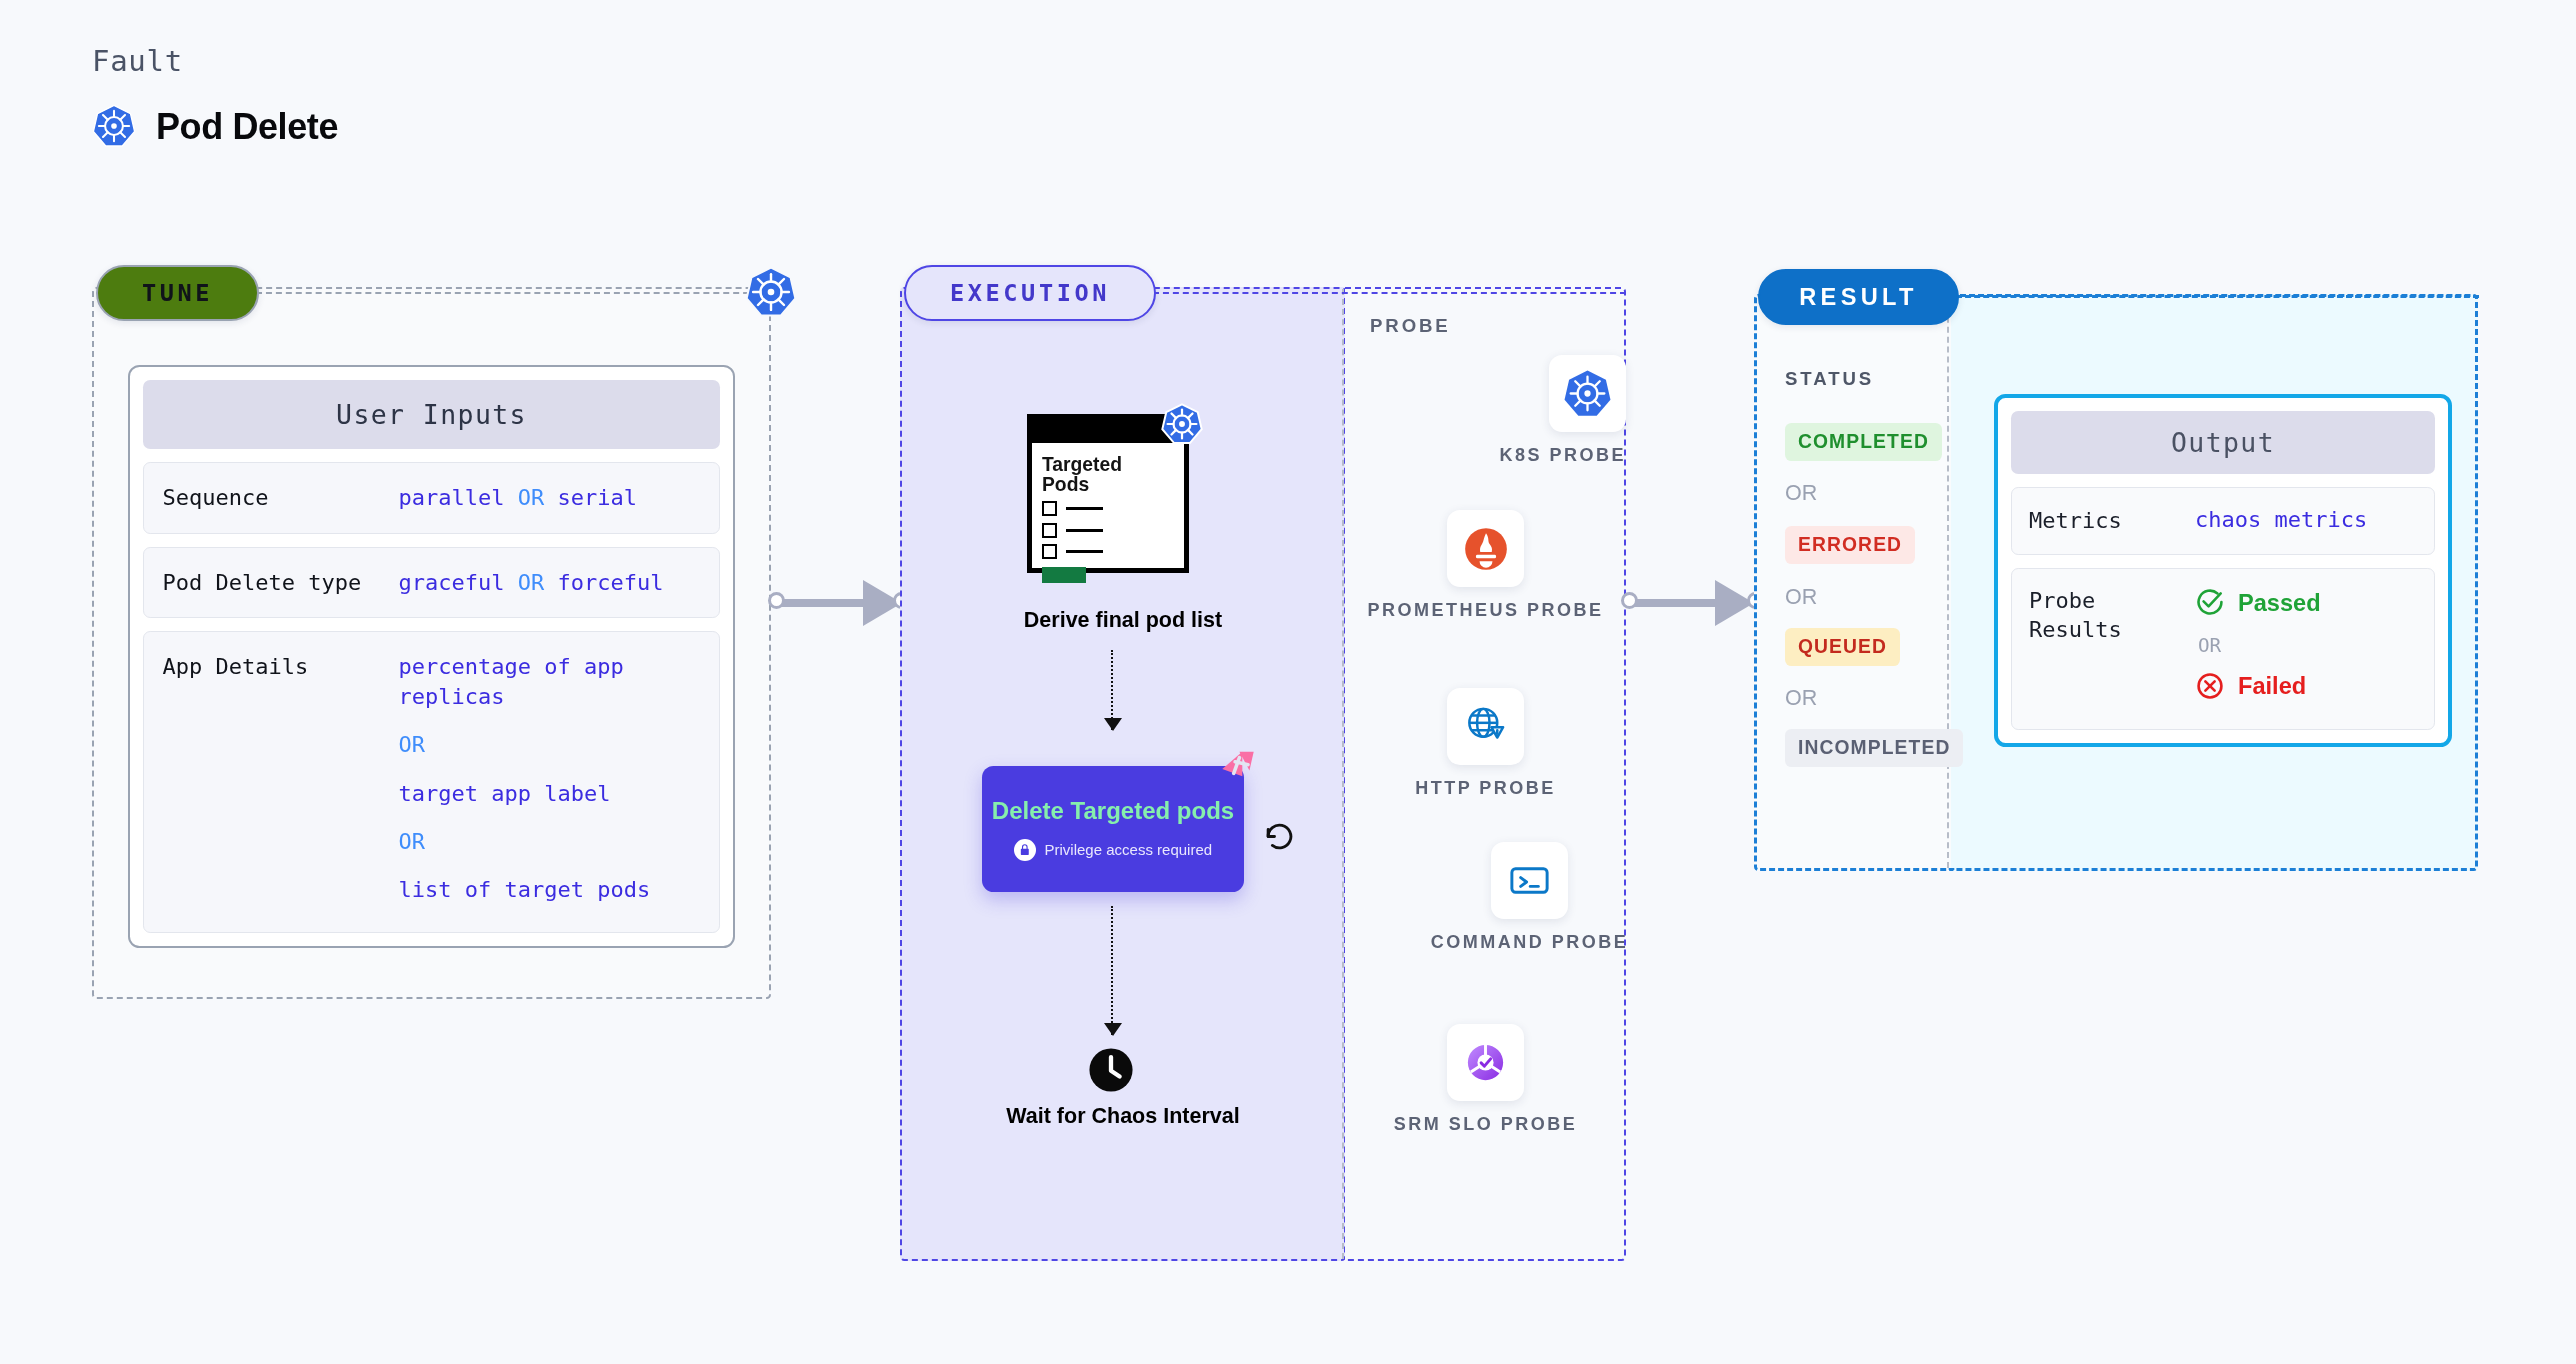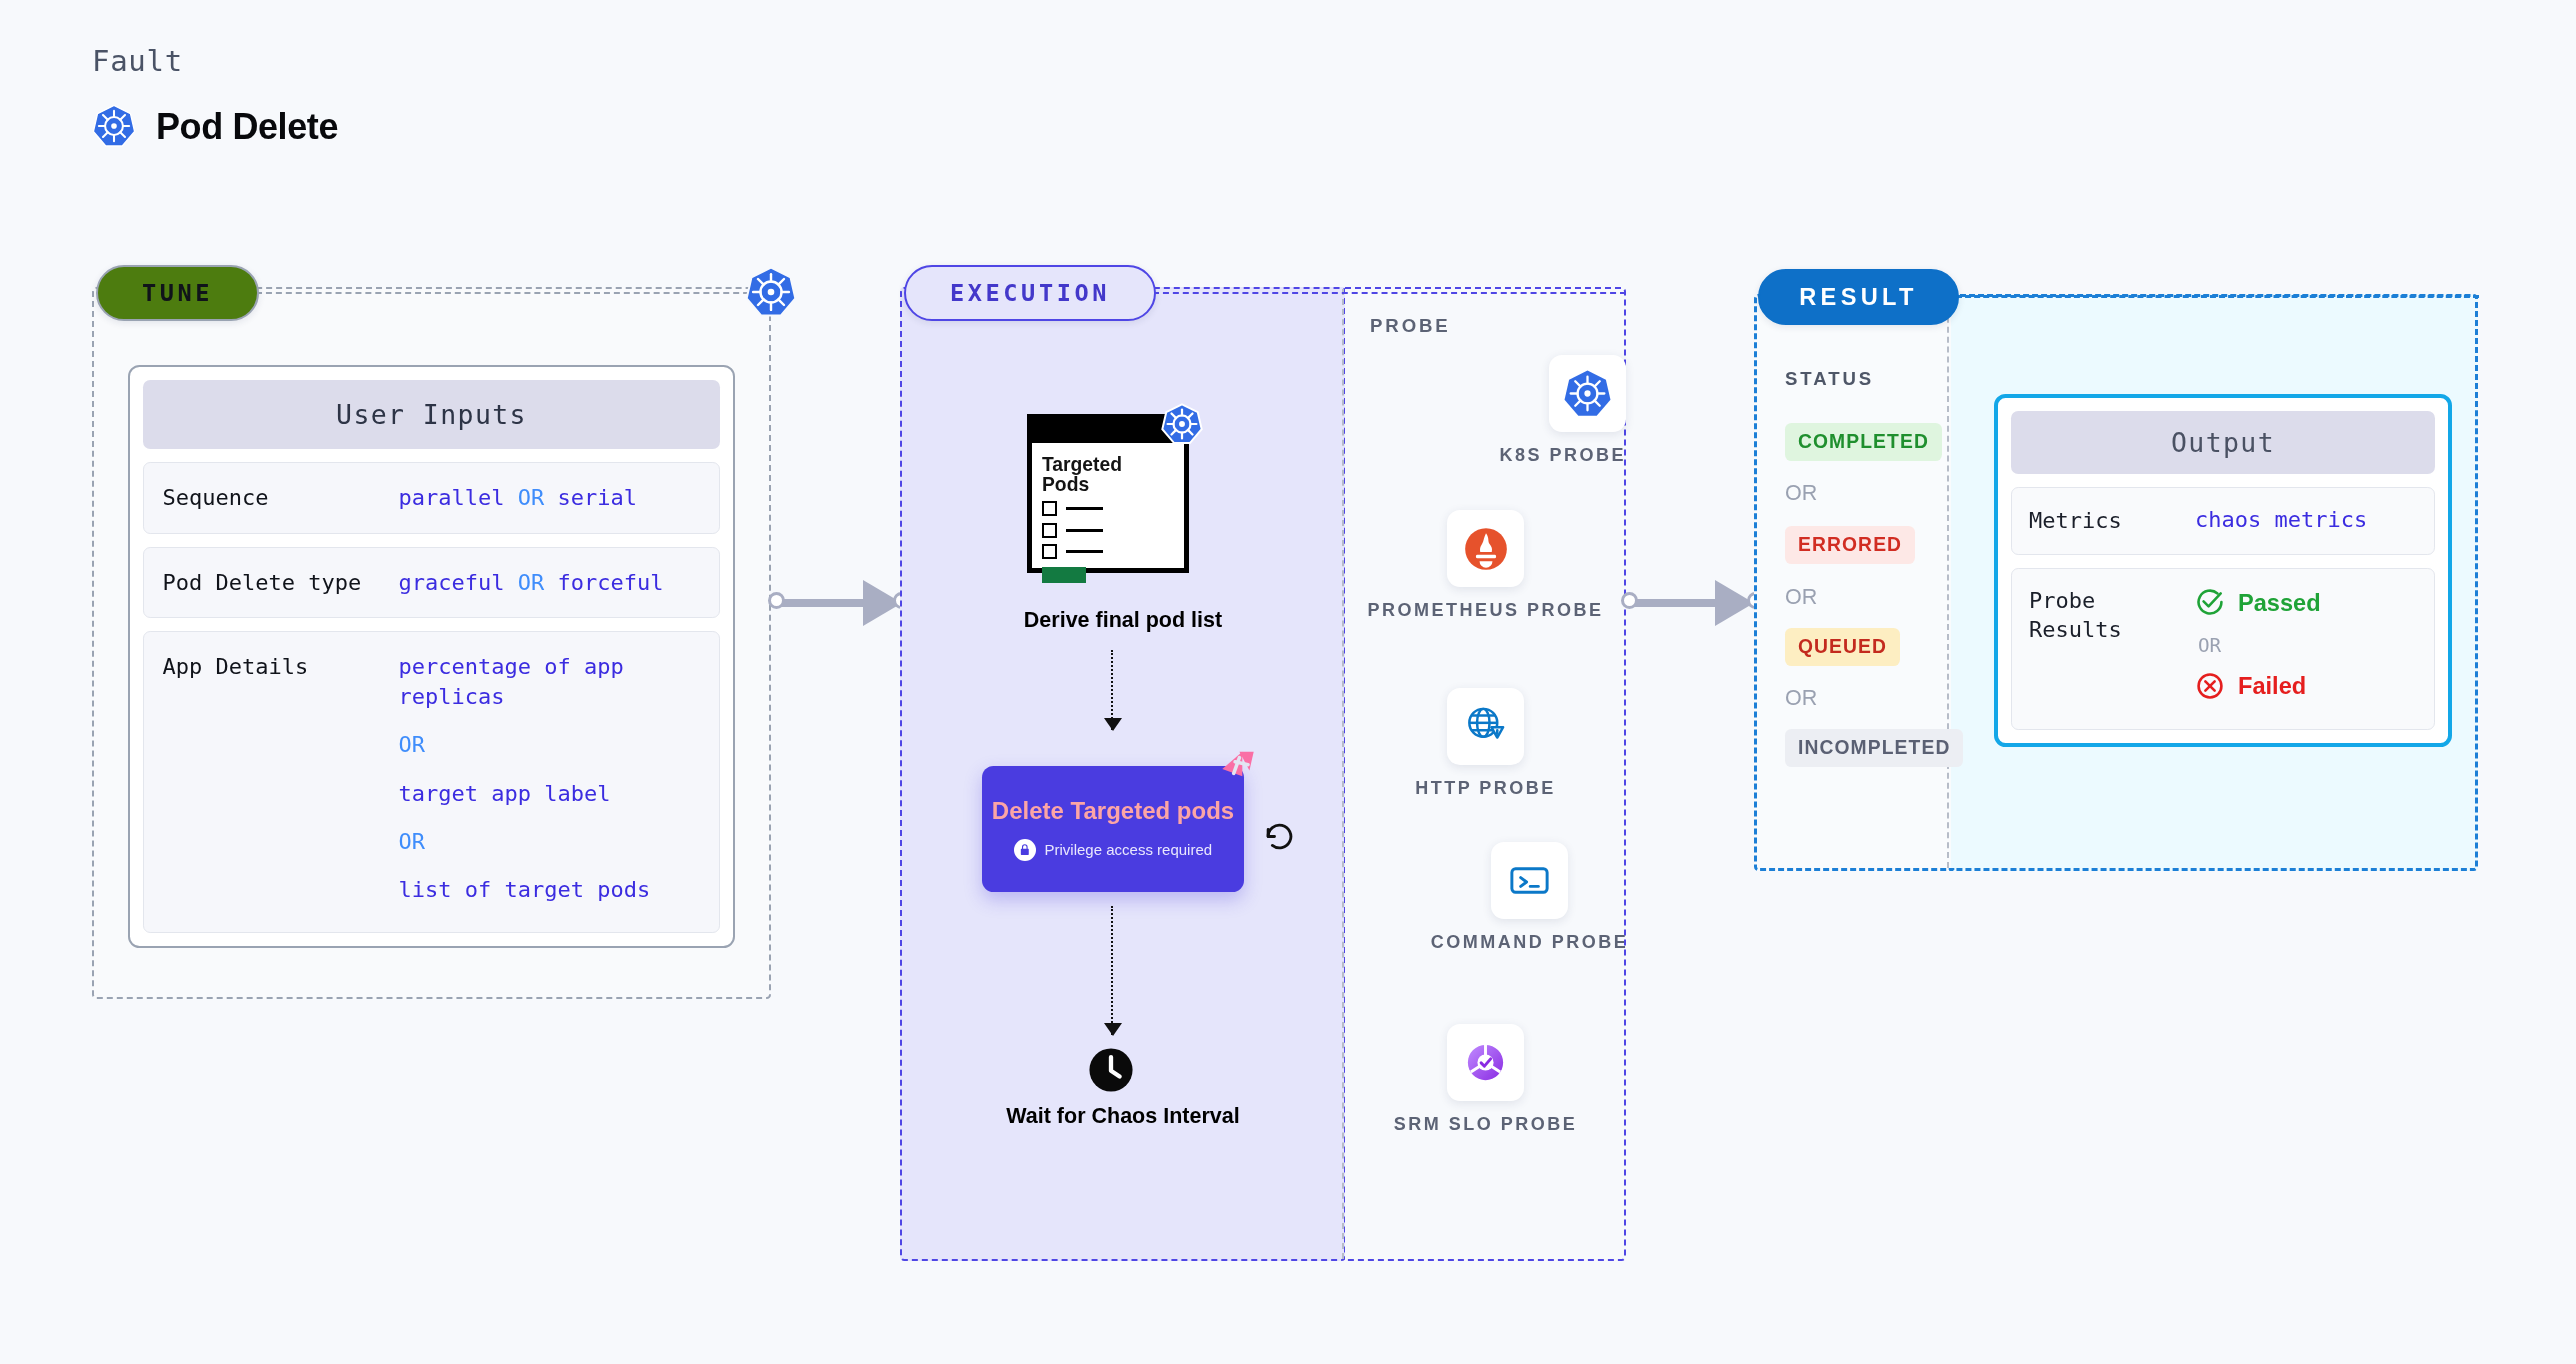--- a/index.html
+++ b/index.html
@@ -152,21 +152,21 @@
   }
   #arrow-1{left:1111px;top:650px;height:80px;}
   #arrow-2{left:1111px;top:906px;height:129px;}
 
   #delete-card{
     position:absolute;left:982px;top:766px;width:262px;height:126px;
     background:#4a3ce0;border-radius:11.5px;box-sizing:border-box;
     box-shadow:0 7.2px 18.6px rgba(74,60,224,.28);
     display:flex;flex-direction:column;align-items:center;justify-content:center;
   }
-  #delete-title{color:#fca5a5;font-size:24px;font-weight:bold;line-height:1.2;text-align:left;}
+  #delete-title{color:#86efac;font-size:24px;font-weight:bold;line-height:1.2;text-align:left;}
   #delete-sub{display:flex;align-items:center;gap:8.6px;margin-top:13px;}
   #delete-sub .txt{color:#e9e7fd;font-size:15px;}
   #lock-badge{width:22px;height:22px;border-radius:50%;background:#fff;
     display:flex;align-items:center;justify-content:center;}
   #pink-flag{position:absolute;left:1218px;top:749px;width:40px;height:40px;}
   #retry-icon{position:absolute;left:1261px;top:818px;width:37px;height:37px;}
 
   #clock-icon{position:absolute;left:1088px;top:1047px;width:46px;height:46px;}
   #wait-caption{position:absolute;left:900px;top:1103px;width:446px;}
 

